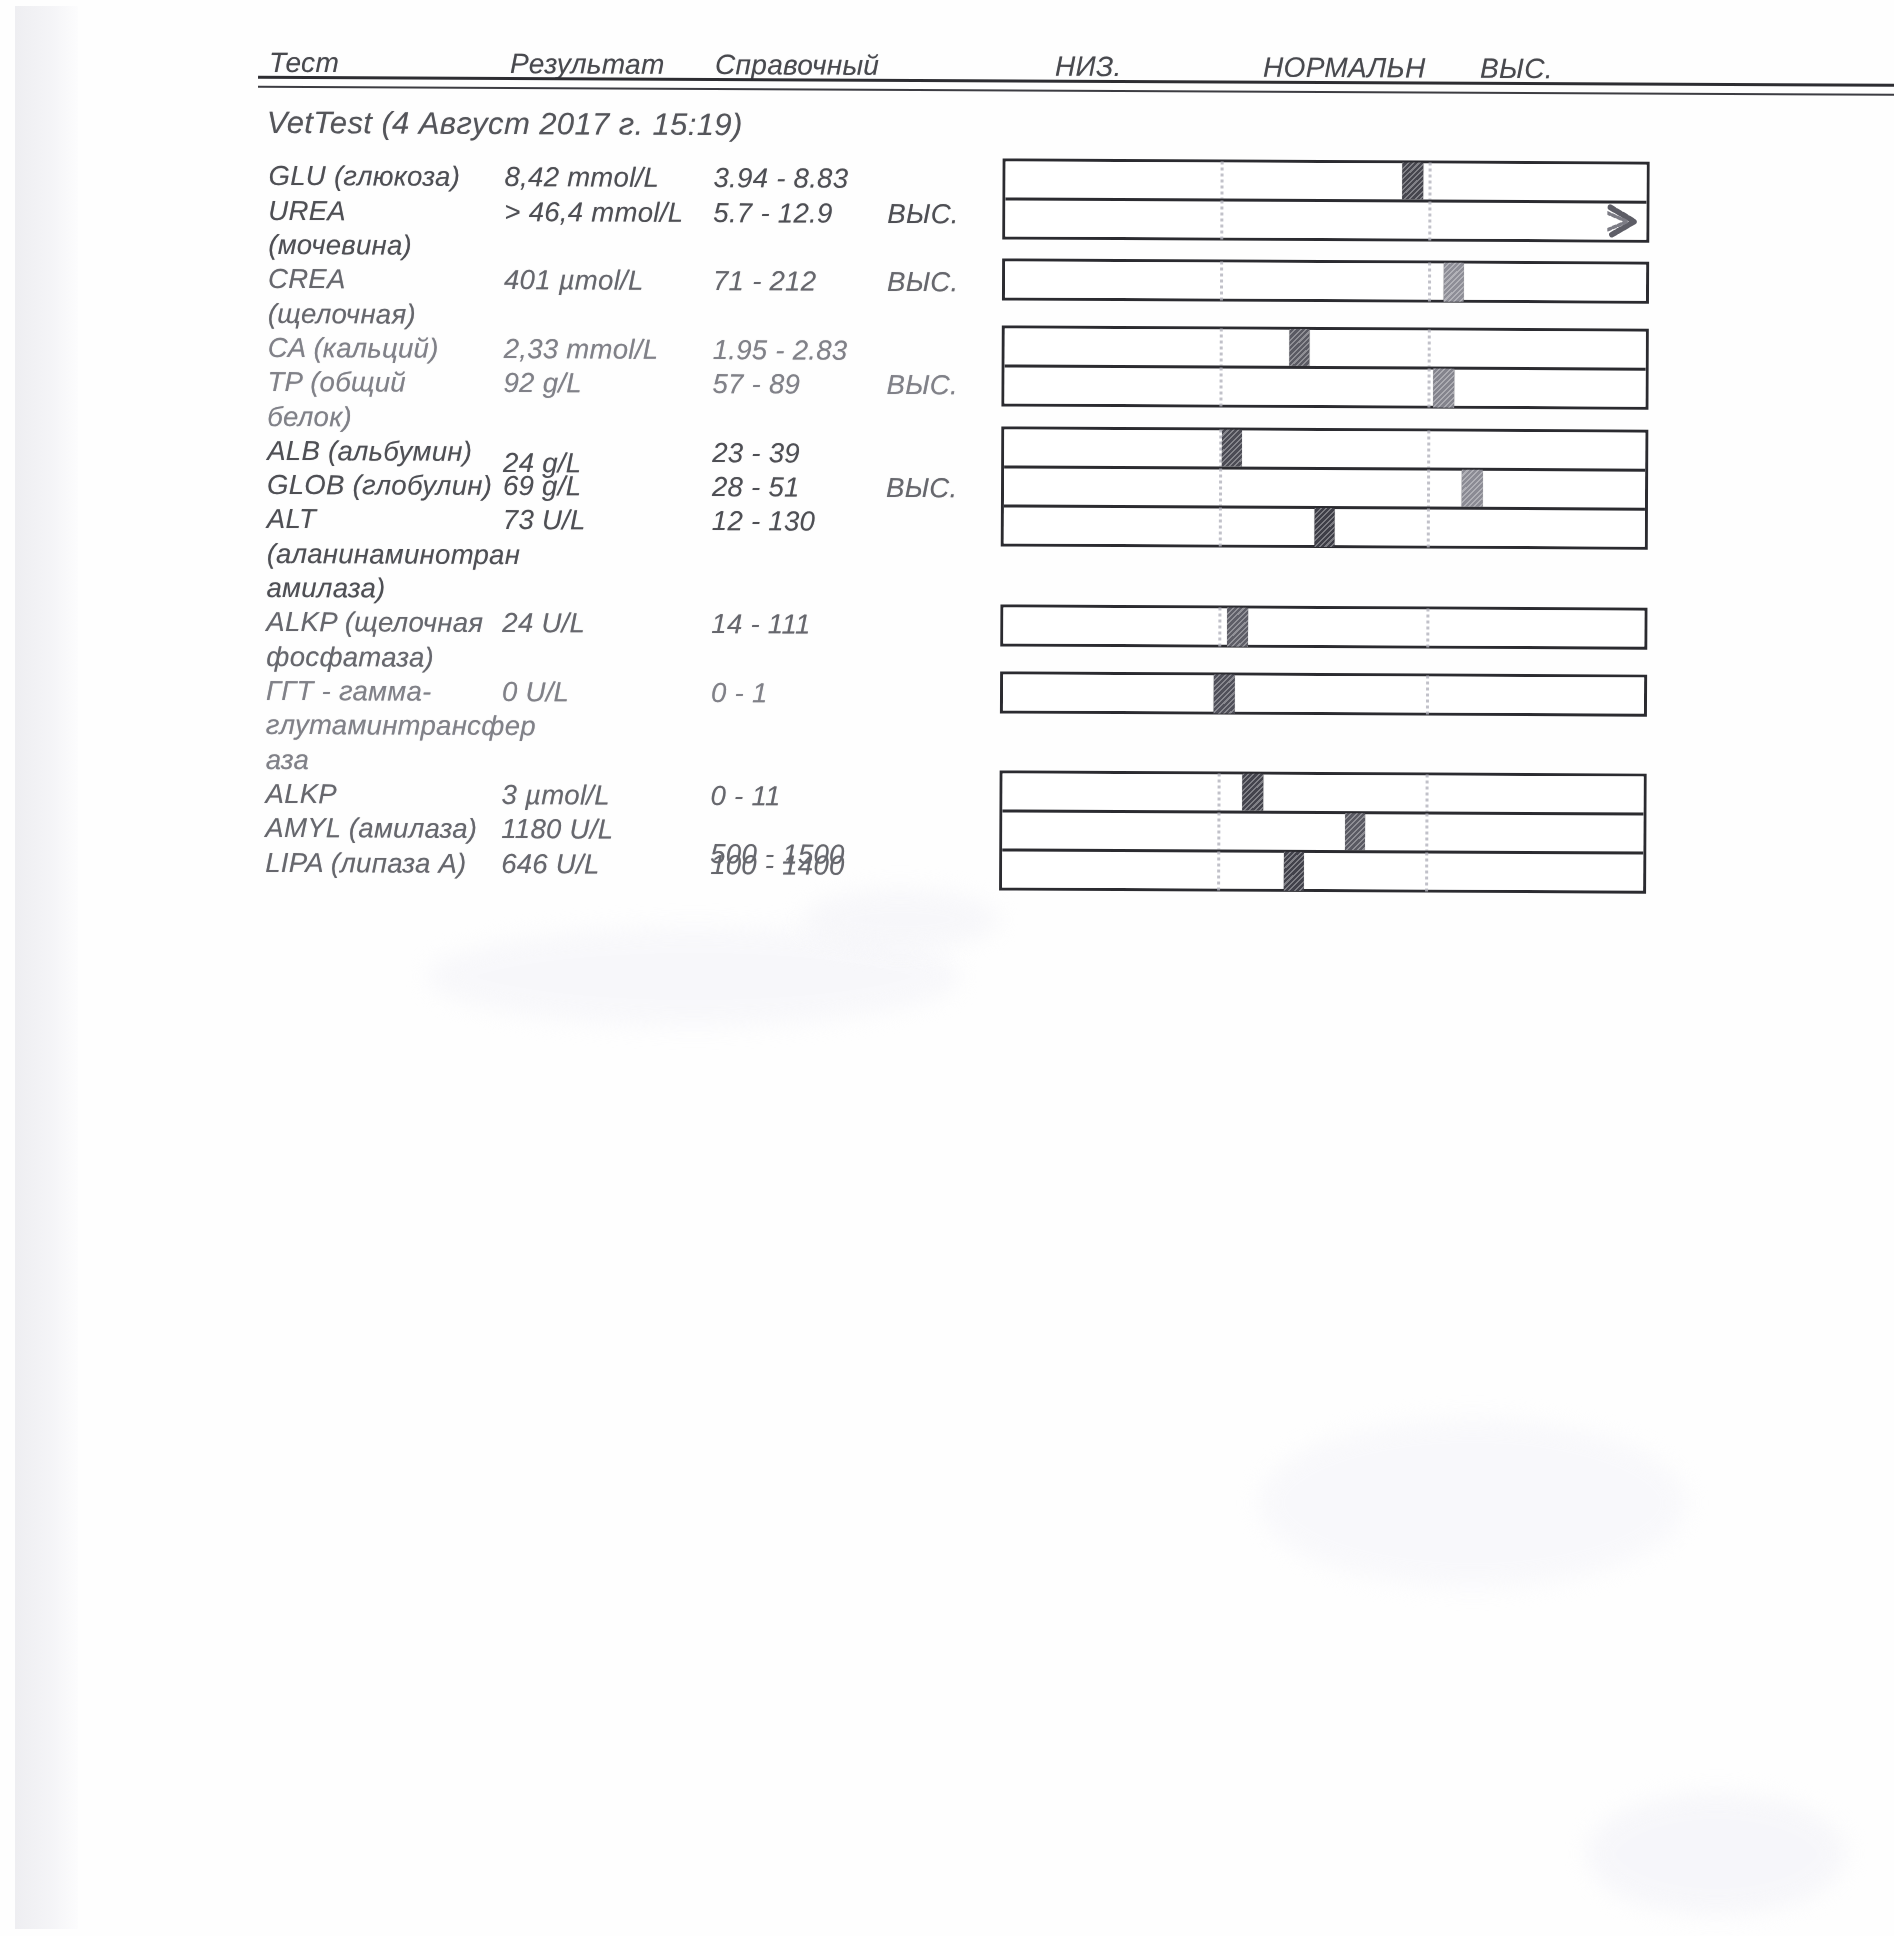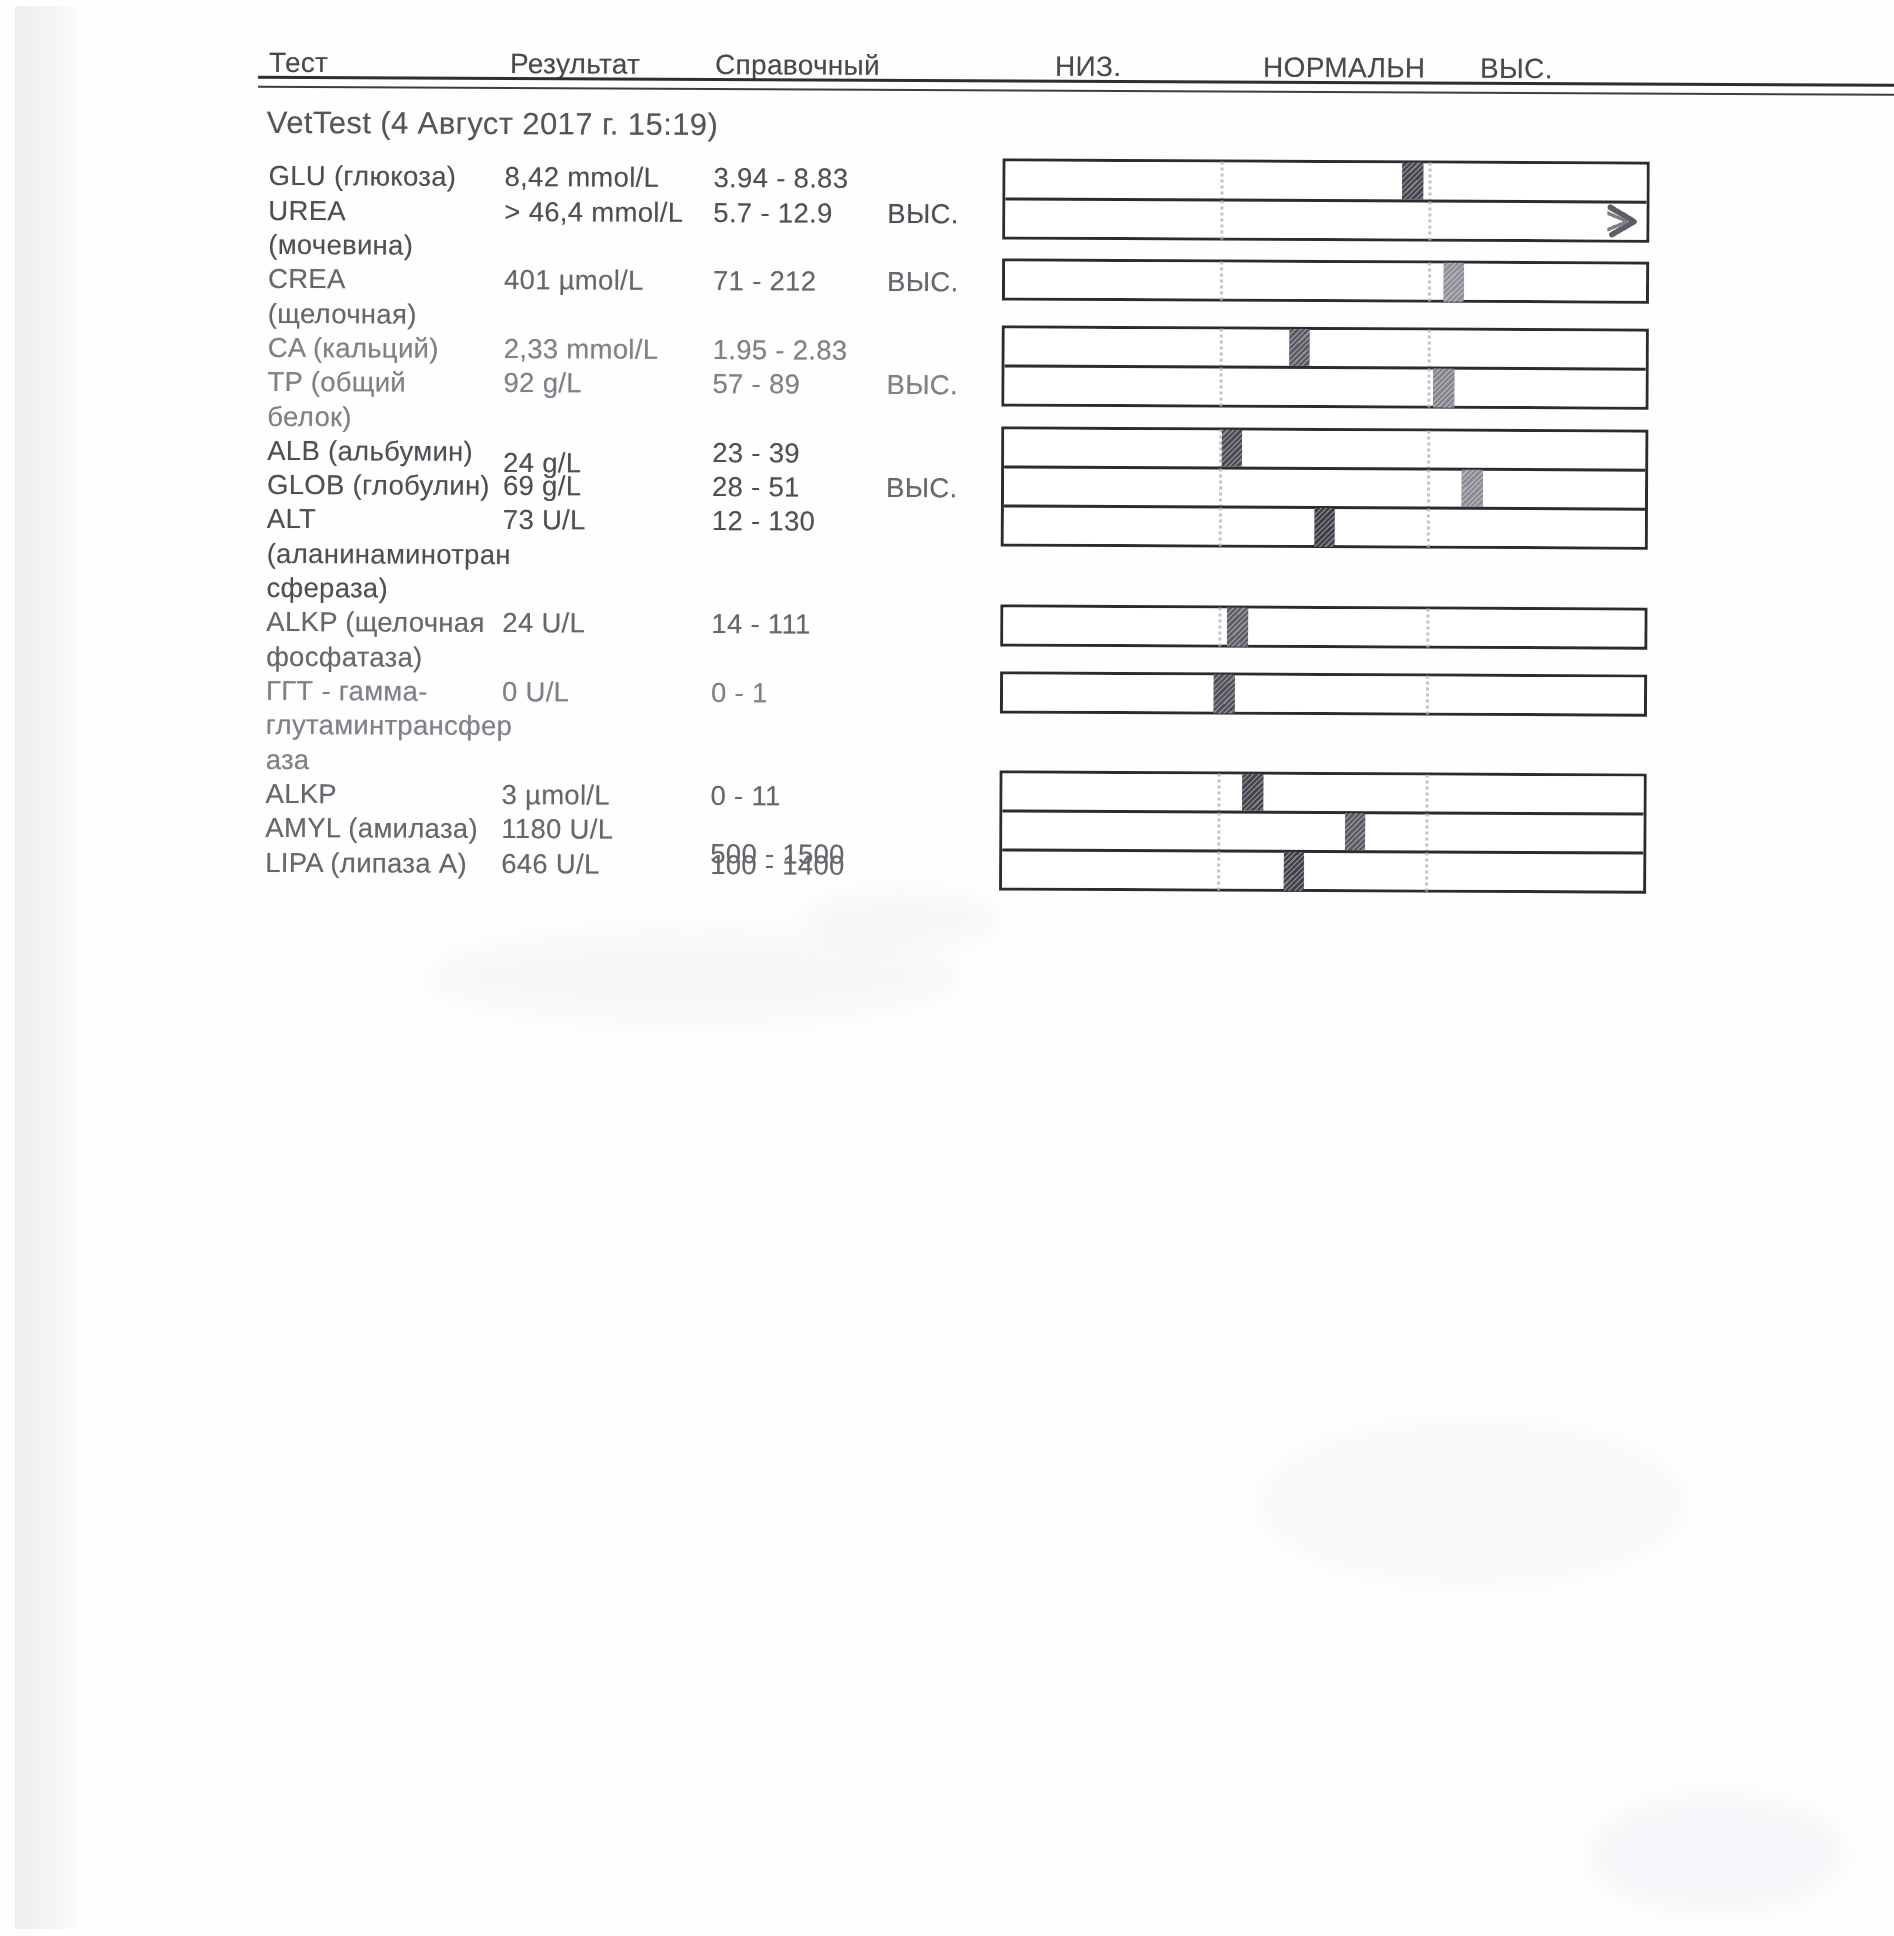--- a/index.html
+++ b/index.html
@@ -1,17 +1,17 @@
 <!DOCTYPE html>
 <html style="font-size:12.2px"><head>
 <meta charset="utf-8">
 <style>
   html,body{margin:0;padding:0;background:#ffffff;}
   .page{position:relative;width:1895px;height:1937px;background:#fefefe;overflow:hidden;
-        font-family:"Liberation Sans", sans-serif;}
+        font-family:"Liberation Sans", sans-serif;font-style:italic;}
   
   .edge-strip{position:absolute;left:15.3px;top:6.1px;bottom:7.6px;width:63px;
               background:linear-gradient(to right,#ebebef 0%,#f3f3f6 60%,#fcfcfd 100%);
               opacity:.85;}
   
   .smudge{position:absolute;border-radius:50%;filter:blur(10.7px);opacity:.55;}
   .sm1{left:427px;top:927px;width:534px;height:99px;background:#f3f3f8;}
   .sm2{left:1259px;top:1419px;width:427px;height:168px;background:#f4f4f9;}
   .sm3{left:1587px;top:1793px;width:259px;height:122px;background:#f1f1f7;}
   .sm4{left:801px;top:889px;width:198px;height:61px;background:#f2f2f7;}
@@ -103,21 +103,21 @@
 
     <span class="txt label t-dark" style="top:469px">GLOB (глобулин)</span>
     <span class="txt result t-dark" style="top:469px">69 g/L</span>
     <span class="txt range t-dark" style="top:469px">28 - 51</span>
     <span class="txt flag t-mid" style="top:469px">ВЫС.</span>
 
     <span class="txt label t-dark" style="top:503px">ALT</span>
     <span class="txt result t-dark" style="top:503px">73 U/L</span>
     <span class="txt range t-dark" style="top:503px">12 - 130</span>
     <span class="txt label t-dark" style="top:538px">(аланинаминотран</span>
-    <span class="txt label t-dark" style="top:572px">сфераза)</span>
+    <span class="txt label t-dark" style="top:572px">амилаза)</span>
 
     <span class="txt label t-mid" style="top:606px">ALKP (щелочная</span>
     <span class="txt result t-mid" style="top:606px">24 U/L</span>
     <span class="txt range t-mid" style="top:606px">14 - 111</span>
     <span class="txt label t-mid" style="top:641px">фосфатаза)</span>
 
     <span class="txt label t-light" style="top:675px">ГГТ - гамма-</span>
     <span class="txt result t-light" style="top:675px">0 U/L</span>
     <span class="txt range t-light" style="top:675px">0 - 1</span>
     <span class="txt label t-light" style="top:709px">глутаминтрансфер</span>

